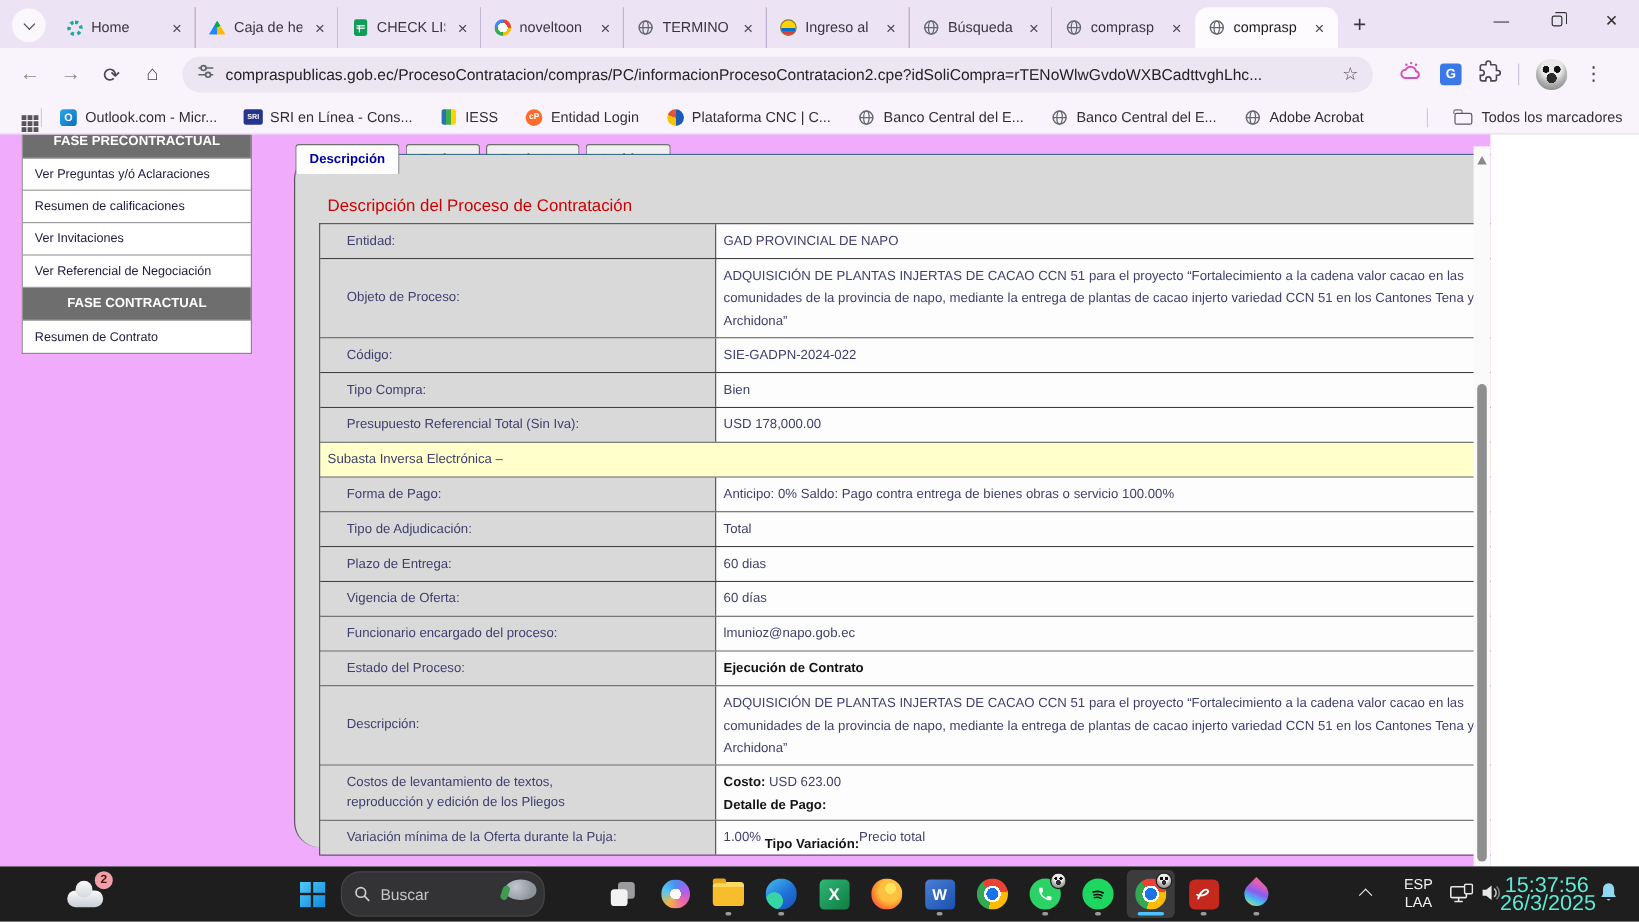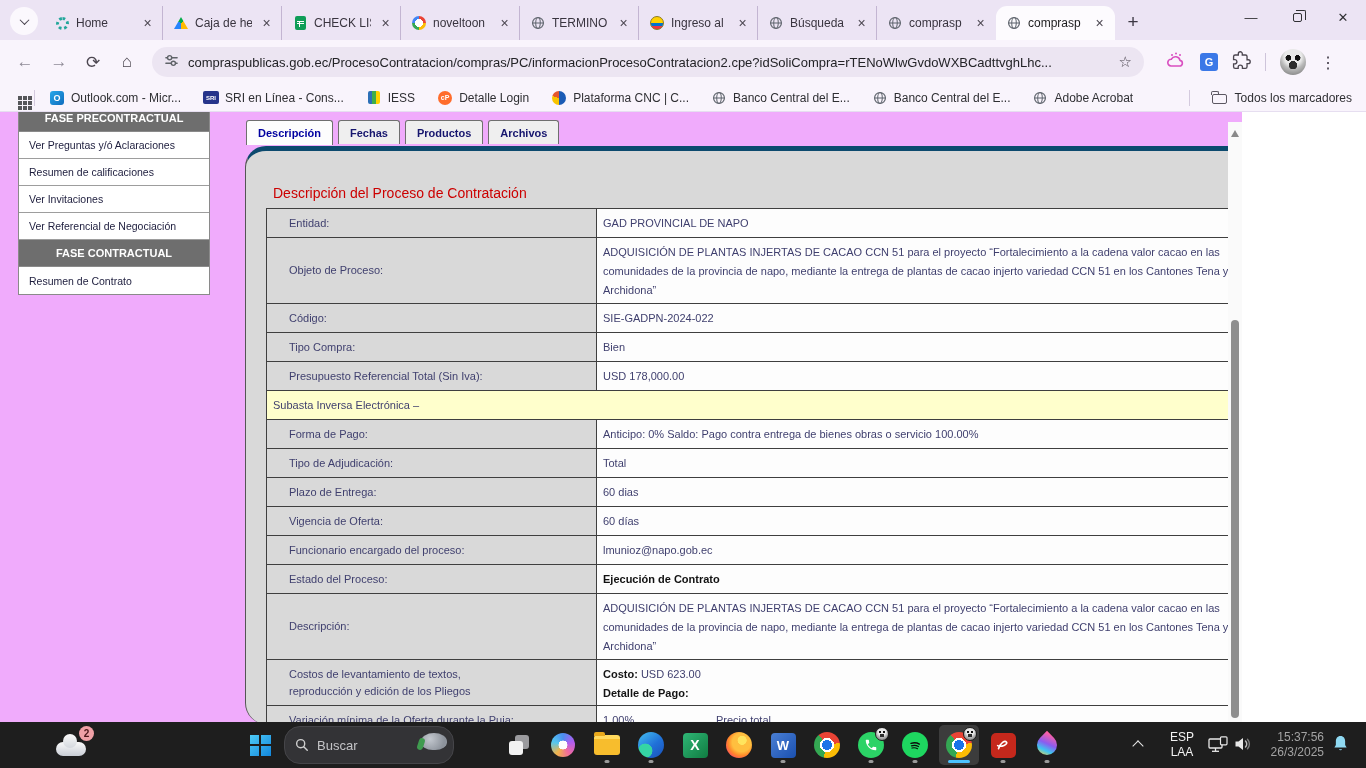--- a/index.html
+++ b/index.html
@@ -67,21 +67,21 @@
   .side-header { height:27px; background:#6e6e6e; color:#fff; font-weight:bold; font-size:11px; display:flex; align-items:center; justify-content:center; border-bottom:1px solid #8a8a8a; }
   .side-header.clipped { height:20px; overflow:hidden; }
   .side-header.clipped span { transform:translateY(-4px); }
   .side-item { height:27px; display:flex; align-items:center; padding-left:10px; border-bottom:1px solid #9d9d9d; white-space:nowrap; }
   .side-item:last-child { border-bottom:none; }
 
   .content-tabs { position:absolute; left:246px; top:8px; display:flex; gap:5px; align-items:flex-start; font-size:11px; font-weight:bold; }
   .ctab { height:24px; padding:0 11px; display:flex; align-items:center; background:#efefef; border:1px solid #6f6f6f; border-bottom:none; border-radius:3px 3px 0 0; color:#16166e; }
   .ctab.active { height:25px; background:#fdfdfd; color:#0000a0; position:relative; z-index:3; }
 
-  .panel { position:absolute; left:245px; top:34px; width:1070px; height:578px; background:#d9d9d9; border-top:5px solid #0c4a6e; border-left:1px solid #555; border-right:1px solid #777;border-radius:21px; }
+  .panel { position:absolute; left:245px; top:16px; width:1070px; height:578px; background:#d9d9d9; border-top:1px solid #0c4a6e; border-left:1px solid #555; border-right:1px solid #777;border-radius:21px; }
   .panel-title { position:absolute; left:27px; top:34px; font-size:14px; color:#cc0000; }
   .ptable { position:absolute; left:20px; top:57px; width:1016px; border:1px solid #3f3f3f; border-bottom:none; font-size:11px; color:#3f3f6e; }
   .prow { display:flex; border-bottom:1px solid #3f3f3f; }
   .pcell-l { width:330px; flex:none; background:#d9d9d9; padding:0 20px 0 22px; display:flex; align-items:center; border-right:1px solid #3f3f3f; line-height:17px; }
   .pcell-l.narrow { padding-right:70px; }
   .pcell-v { flex:1; background:#fdfdfd; padding:0 10px 0 6px; display:flex; align-items:center; }
   .pcell-v.multi { display:block; padding-top:5px; line-height:19px; }
   .h1 { height:29px; } .h3 { height:66px; } .h2 { height:46px; }
   .prow.hl .pcell-l { background:#e8eeff; }
   .prow.hl .pcell-v { background:#ffffcc; }
@@ -137,21 +137,21 @@
   .dropico { width:20px; height:20px; border-radius:0 50% 50% 50%; transform:rotate(45deg); background:linear-gradient(160deg,#ff5fa2 5%,#8a5cf0 45%,#3ec6f0 72%,#ffd23e 100%); }
   .mini-avatar { position:absolute; top:2px; right:2px; width:14px; height:14px; border-radius:50%; border:1px solid #1e1e1e; z-index:2;
       background: radial-gradient(circle at 32% 34%, #111 0 11%, transparent 12%),
                   radial-gradient(circle at 68% 34%, #111 0 11%, transparent 12%),
                   radial-gradient(circle at 50% 62%, #2c2c2c 0 20%, transparent 21%),
                   radial-gradient(circle at 50% 30%, #e9e9e9 0 38%, #b9b9b9 55%, #6f6f6f 100%); }
   .tray-chevron { position:absolute; left:1134px; top:20px; width:8px; height:8px; border-left:1.8px solid #e8e8e8; border-top:1.8px solid #e8e8e8; transform:rotate(45deg); }
   .lang { position:absolute; left:1160px; top:8px; width:44px; text-align:center; font-size:12px; line-height:15px; color:#f2f2f2; }
   .trayico { position:absolute; top:14px; }
   .net { left:1208px; } .vol { left:1234px; }
-  .clock { position:absolute; left:1250px; top:8px; width:74px; text-align:right; font-size:12px; line-height:15px; color:#a3a3a3; }
+  .clock { position:absolute; left:1250px; top:8px; width:74px; text-align:right; font-size:18px; line-height:15px; color:#5eead4; }
   .bell { position:absolute; left:1332px; top:13px; }
 </style>
 </head>
 <body>
 
 <div class="screen">
 
   <div class="tabstrip">
     <div class="tabsearch">
         <span class="chev-down"></span>
@@ -299,21 +299,21 @@
     <div class="bm">
       <span class="bm-ico">
           <span class="ico-iess"></span>
         </span>
       <span>IESS</span>
     </div>
     <div class="bm">
       <span class="bm-ico">
           <span class="ico-cp">cP</span>
         </span>
-      <span>Detalle Login</span>
+      <span>Entidad Login</span>
     </div>
     <div class="bm">
       <span class="bm-ico">
           <span class="ico-cnc"></span>
         </span>
       <span>Plataforma CNC | C...</span>
     </div>
     <div class="bm">
       <span class="bm-ico">
           <svg width="14" height="14" viewBox="0 0 16 16">

